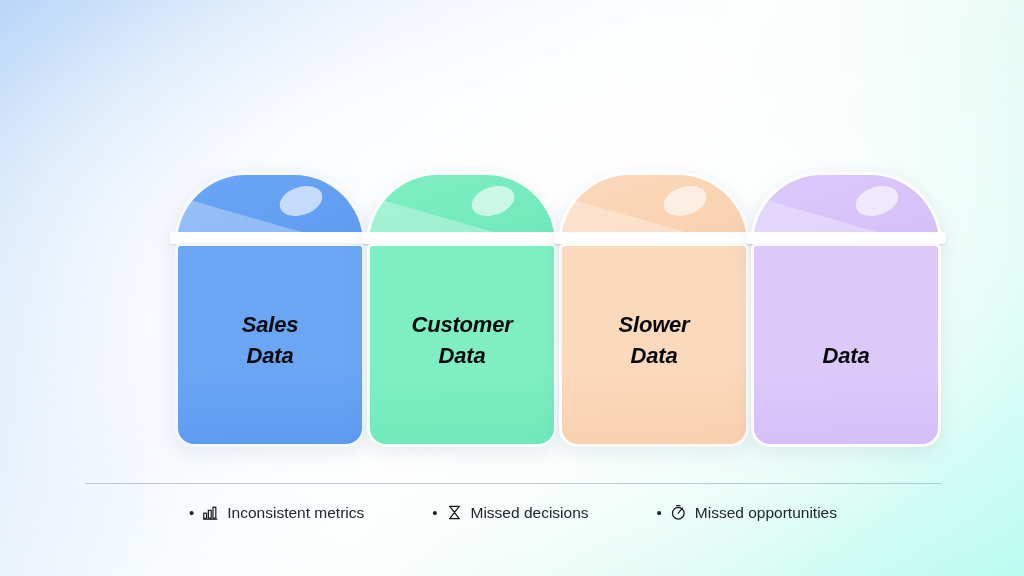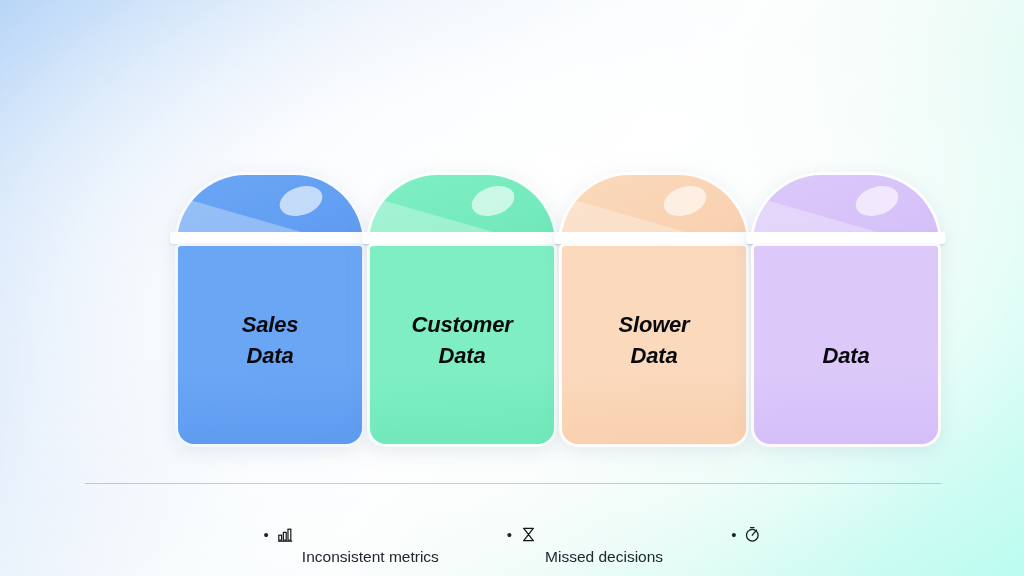--- a/index.html
+++ b/index.html
@@ -171,21 +171,21 @@
     color: #20262e;
     line-height: 1;
   }
   .foot-icon {
     display: inline-flex;
     align-items: center;
     justify-content: center;
     width: 19px;
     height: 19px;
   }
-  .foot-text { white-space: nowrap; margin-top: 45px; }
+  .foot-text { white-space: nowrap; }
 </style>
 </head>
 <body>
 
 <div id="slide">
 
 
   <div class="silo-row" id="silo-row">
       <div class="silo">
         <div class="silo-dome" style="background: linear-gradient(160deg, rgb(107, 166, 245) 0%, rgb(94, 155, 240) 100%);">
@@ -255,16 +255,17 @@
       </div>
       <div class="foot-item">
         <span class="foot-bullet">•</span>
         <span class="foot-icon">
           <svg viewBox="0 0 24 24" width="17" height="17" aria-hidden="true">
             <circle cx="11.7" cy="13" r="8.2" fill="none" stroke="#16181c" stroke-width="1.8"></circle>
             <path d="M11.7 13 L17.6 5.8" fill="none" stroke="#16181c" stroke-width="1.8" stroke-linecap="round"></path>
             <path d="M9.3 2.3 H14.1" fill="none" stroke="#16181c" stroke-width="1.8" stroke-linecap="round"></path>
           </svg>
         </span>
+        <span class="foot-text">Missed opportunities</span>
       </div>
     </div>
 
 </div>
 
 </body></html>

